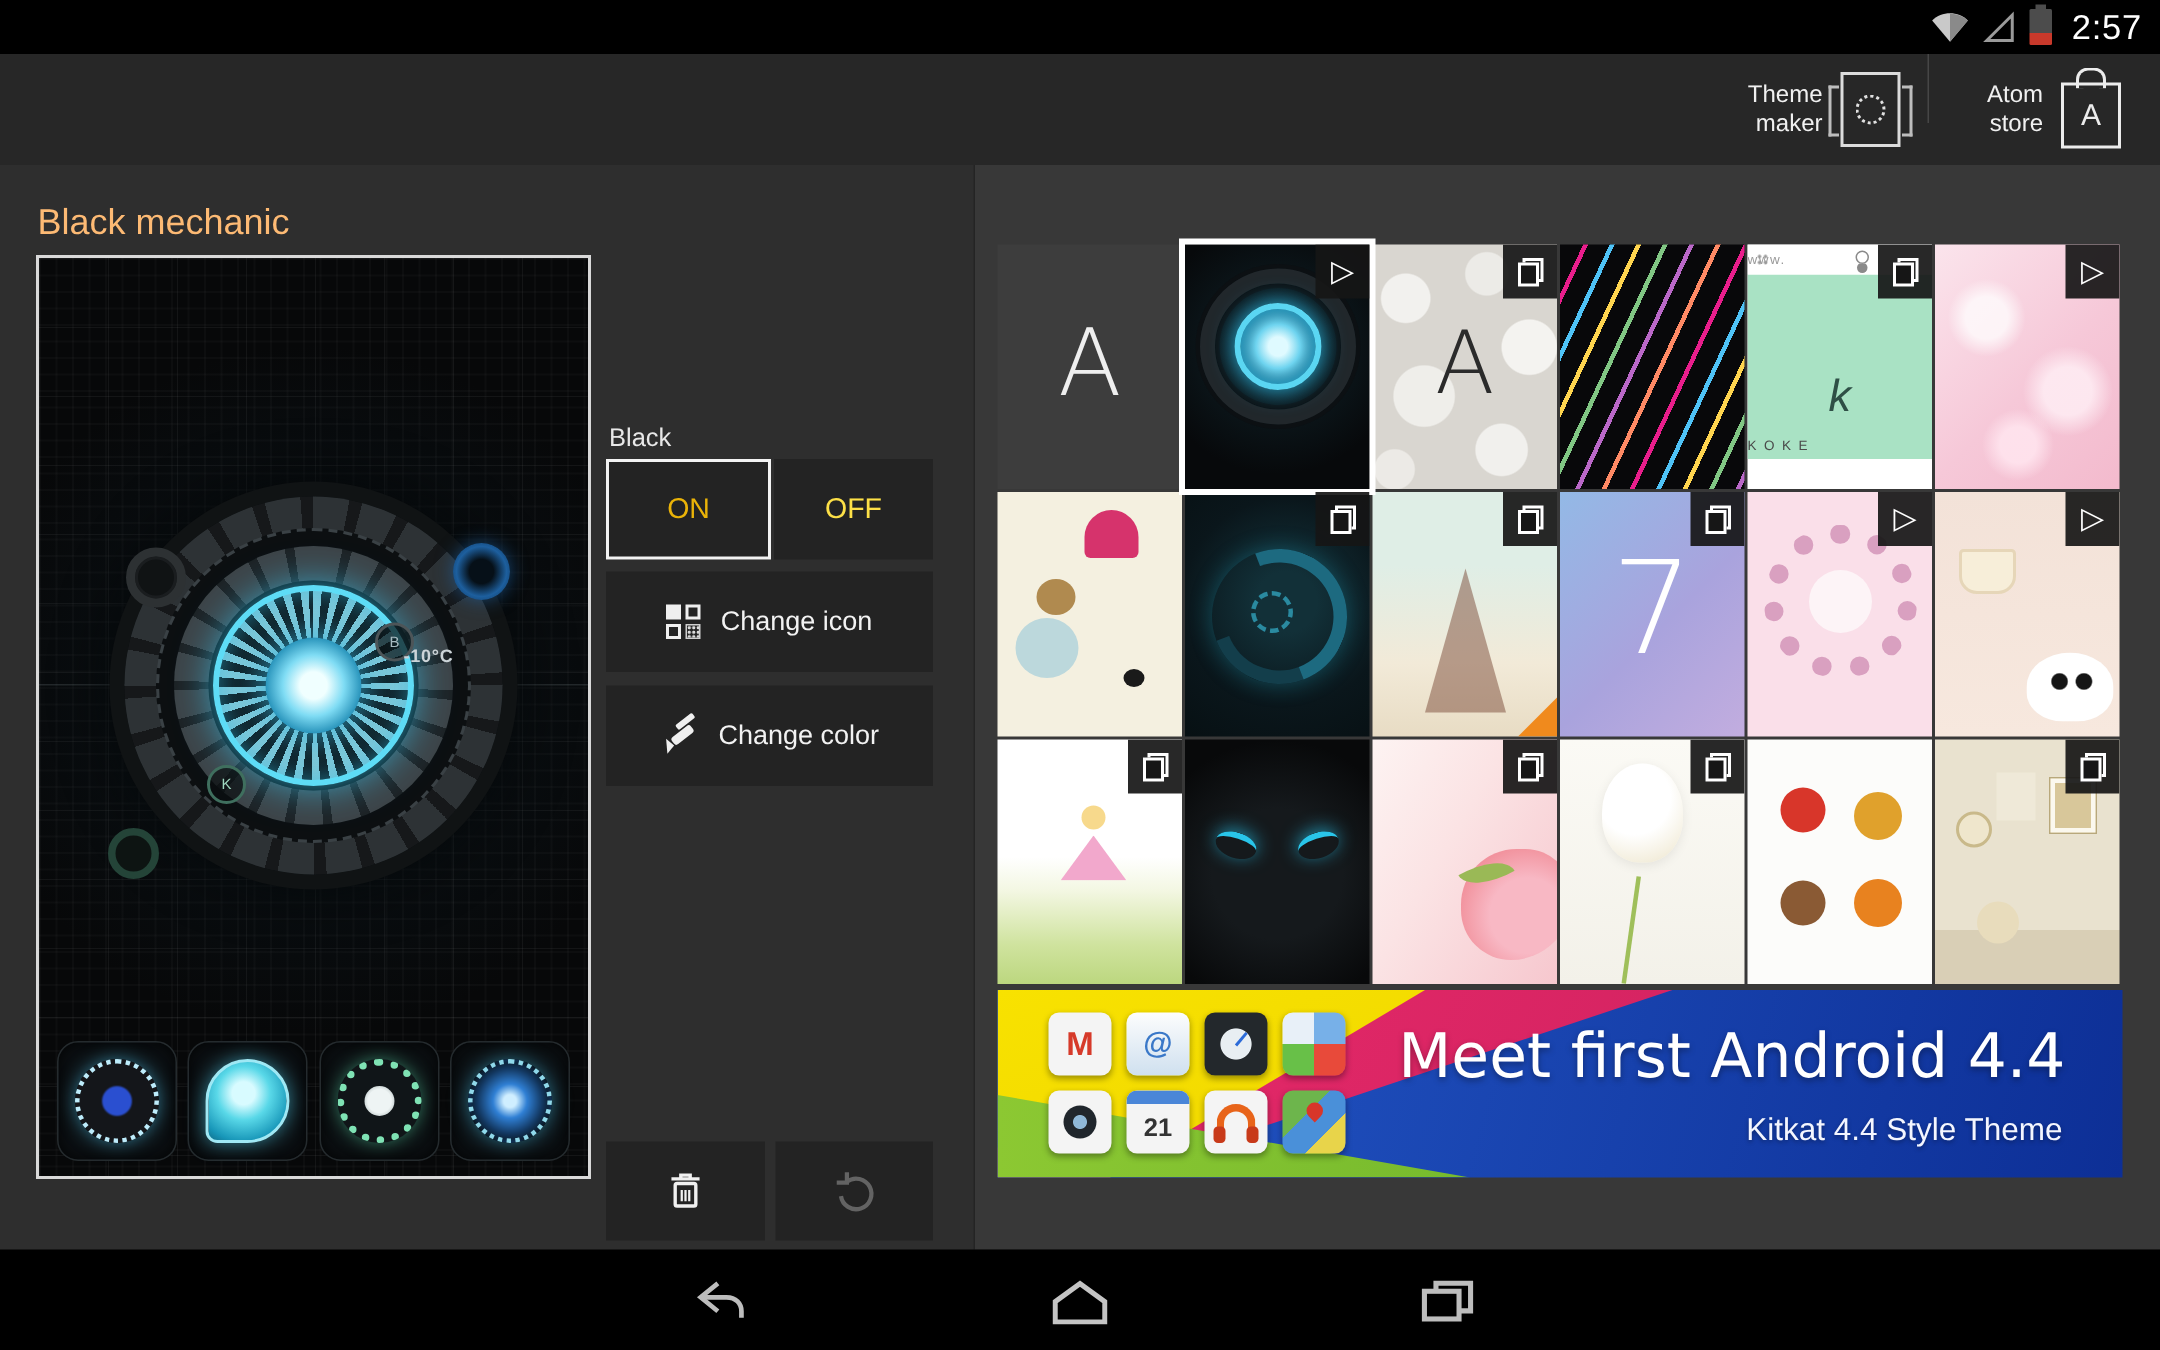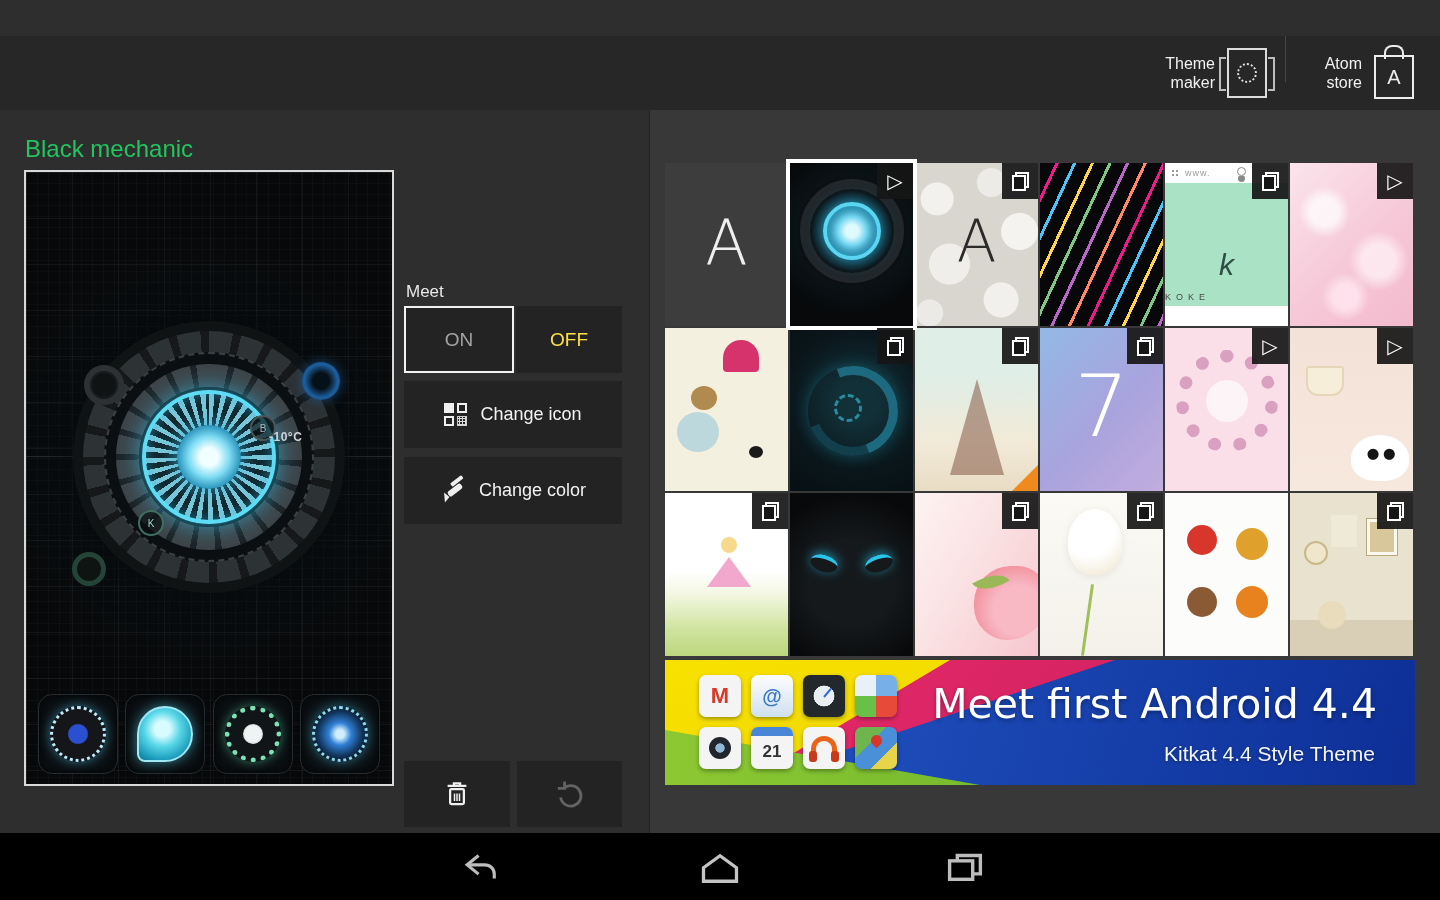--- a/index.html
+++ b/index.html
@@ -25,21 +25,21 @@
   .tm-icon::after{right:-10px;border-left:none;}
   .tm-dots{width:16px;height:16px;border:2px dotted #e0e0e0;border-radius:50%;}
   .as-icon{position:relative;width:36px;height:40px;border:2px solid #ececec;margin-top:8px;display:flex;align-items:center;justify-content:center;}
   .as-icon::before{content:"";position:absolute;top:-12px;left:8px;width:16px;height:12px;border:2px solid #ececec;border-bottom:none;border-radius:8px 8px 0 0;}
   .as-letter{color:#ececec;font-size:20px;}
 
   
   .left-panel{position:absolute;left:0;top:110px;width:650px;height:723px;background:#2e2e2e;border-right:1px solid #242424;box-sizing:border-box;}
   .right-panel{position:absolute;left:650px;top:110px;width:790px;height:723px;background:#383838;}
 
-  .theme-name{position:absolute;left:25px;top:25px;font-size:24px;color:#22c55e;}
+  .theme-name{position:absolute;left:25px;top:25px;font-size:24px;color:#fdba74;}
 
   
   .preview{position:absolute;left:24px;top:60px;width:366px;height:612px;background:#070809;border:2px solid #d9d9d9;overflow:hidden;}
   .preview-bg{position:absolute;inset:0;background-image:
      radial-gradient(circle at 50% 47%,rgba(45,100,125,.28) 0 80px,rgba(20,45,60,.12) 150px,transparent 230px),
      linear-gradient(rgba(255,255,255,.05) 1px,transparent 1px),
      linear-gradient(90deg,rgba(255,255,255,.05) 1px,transparent 1px),
      linear-gradient(rgba(255,255,255,.025) 1px,transparent 1px),
      linear-gradient(90deg,rgba(255,255,255,.025) 1px,transparent 1px);
      background-size:auto,46px 46px,46px 46px,11px 11px,11px 11px;}
@@ -67,21 +67,21 @@
   .di-chat .inner{background:radial-gradient(circle at 45% 40%,#d8fbff 0 18%,#59d8e8 42%,#1796b8 76%,#0c5a74);border:2px solid #9fe8f4;border-radius:50% 50% 50% 14%;box-shadow:0 0 13px rgba(80,210,240,.6);}
   .di-ring .inner{background:#101518;border:5px dotted #7fe2b4;box-shadow:0 0 11px rgba(90,220,170,.5);}
   .di-ring .inner::after{content:"";position:absolute;left:50%;top:50%;transform:translate(-50%,-50%);width:20px;height:20px;border-radius:50%;background:radial-gradient(circle,#eef4f4 0 55%,#9aa8a8);}
   .di-cam .inner{background:radial-gradient(circle,#cfeeff 0 12%,#2f7fd4 32%,#12365e 62%,#0a1a28 78%);border:3px dotted #8fd8ea;box-shadow:0 0 13px rgba(70,190,230,.55);}
 
   
   .controls{position:absolute;left:404px;top:110px;width:218px;height:723px;}
   .live-label{position:absolute;left:2px;top:62px;color:#e8e8e8;font-size:17px;}
   .seg{position:absolute;left:0;top:86px;width:218px;height:67px;display:flex;}
   .seg-btn{flex:1;background:#232323;display:flex;align-items:center;justify-content:center;font-size:19px;cursor:pointer;box-sizing:border-box;}
-  .seg-on{border:2px solid #f2f2f2;color:#a3a3a3;}
+  .seg-on{border:2px solid #f2f2f2;color:#eab308;}
   .seg-off{color:#fde047;margin-left:2px;}
   .ctl-btn{position:absolute;left:0;width:218px;height:67px;background:#232323;display:flex;align-items:center;justify-content:center;gap:13px;color:#f2f2f2;font-size:18px;cursor:pointer;}
   .btn-change-icon{top:161px;}
   .btn-change-color{top:237px;}
   .grid-glyph{position:relative;width:23px;height:23px;}
   .grid-glyph span{position:absolute;width:10px;height:10px;box-sizing:border-box;}
   .q-tl{left:0;top:0;background:#efefef;}
   .q-tr{right:0;top:0;border:2px solid #efefef;}
   .q-bl{left:0;bottom:0;border:2px solid #efefef;}
   .q-br{right:0;bottom:0;border:1px solid #cfcfcf;background-image:radial-gradient(#dcdcdc 1px,transparent 1.3px);background-size:3px 3px;}
@@ -95,21 +95,21 @@
   
   .theme-grid{position:absolute;left:15px;top:53px;display:grid;grid-template-columns:repeat(6,123px);grid-template-rows:repeat(3,163px);gap:2px;}
   .tile{position:relative;width:123px;height:163px;overflow:hidden;background:#222;cursor:pointer;}
   .tile.selected{outline:4px solid #fff;z-index:2;}
   .tile-badge{position:absolute;top:0;right:0;width:36px;height:36px;background:rgba(22,22,22,.92);display:flex;align-items:center;justify-content:center;z-index:3;}
   .badge-play{color:#fff;font-size:20px;line-height:1;}
   .icon-copy{position:relative;width:17px;height:19px;}
   .icon-copy::before{content:"";position:absolute;top:0;right:0;width:10px;height:12px;border:2px solid #fff;}
   .icon-copy::after{content:"";position:absolute;bottom:0;left:0;width:10px;height:12px;border:2px solid #fff;background:#161616;}
   .tile-letter{position:absolute;left:0;right:0;top:50%;transform:translateY(-54%);text-align:center;font-family:"DejaVu Sans",sans-serif;}
-  .tile-topbar{position:absolute;left:0;top:0;right:0;height:20px;background:#fff;color:#9a9a9a;font-size:9px;letter-spacing:1px;line-height:20px;padding-left:20px;z-index:2;}
+  .tile-topbar{position:absolute;left:0;top:0;right:0;height:20px;background:#fff;color:#9a9a9a;font-size:9px;letter-spacing:1px;line-height:20px;z-index:2;}
   .tile-topbar::before{content:"";position:absolute;left:6px;top:6px;width:8px;height:8px;background-image:radial-gradient(#9a9a9a 1px,transparent 1.2px);background-size:4px 4px;}
   .tile-topbar::after{content:"";position:absolute;right:42px;top:4px;width:7px;height:7px;border:1.5px solid #8a8a8a;border-radius:50%;box-shadow:0 7px 0 -1px #8a8a8a;}
   .tile-mid{position:absolute;left:0;right:0;top:52%;text-align:center;font-size:30px;font-style:italic;color:#2f4f46;z-index:2;}
   .tile-sub{position:absolute;left:0;right:0;bottom:24px;text-align:left;font-size:9px;letter-spacing:5px;color:#4a4a4a;z-index:2;}
 
   .tile--atom-dark{background:#3d3d3d;}
   .tile--atom-dark .tile-letter{font-size:62px;color:#efefef;font-weight:200;}
   .tile--black-mechanic{background:radial-gradient(circle at 50% 42%,#1b4a5c 0 7%,#123340 14%,#0c181d 34%,#07090b 75%);}
   .tile--black-mechanic::before{content:"";position:absolute;left:50%;top:42%;transform:translate(-50%,-50%);width:84px;height:84px;border-radius:50%;border:10px solid #21272b;box-shadow:0 0 0 3px #0c1013,inset 0 0 0 3px #0c1013;}
   .tile--black-mechanic::after{content:"";position:absolute;left:50%;top:42%;transform:translate(-50%,-50%);width:50px;height:50px;border-radius:50%;border:4px solid #5ad6f2;background:radial-gradient(circle,#dffaff 0 18%,#6fd4ef 42%,#17607e 76%,#0a2530);box-shadow:0 0 16px #2db4dc,inset 0 0 10px #2db4dc;}
@@ -194,20 +194,31 @@
   .nav-btn{position:absolute;top:0;width:90px;height:67px;display:flex;align-items:center;justify-content:center;cursor:pointer;}
   .nav-back{left:435px;}
   .nav-home{left:675px;}
   .nav-recents{left:920px;}
 </style>
 </head>
 <body>
 
 <div class="stage">
 
+  <div class="statusbar">
+    <svg width="26" height="24" viewBox="0 0 24 22">
+      <path d="M1 7 C7 1 17 1 23 7 L12 20 Z" fill="#c9c9c9"></path>
+      <path d="M12 20 L23 7 C20 4.2 16.2 2.8 12 2.8 Z" fill="#8a8a8a"></path>
+    </svg>
+    <svg width="22" height="24" viewBox="0 0 22 22">
+      <path d="M2.5 20 L19.5 20 L19.5 3 Z" fill="none" stroke="#9a9a9a" stroke-width="2"></path>
+    </svg>
+    <div class="sb-batt"></div>
+    <span class="sb-time">2:57</span>
+  </div>
 
   <div class="header">
     <div class="header-actions">
       <div class="h-btn">
         <span class="h-btn-label">Theme
 maker</span>
         <span class="tm-icon">
             <span class="tm-dots"></span>
           </span>
       </div>
@@ -252,21 +263,21 @@
         <div class="dock-icon di-ring">
             <span class="inner"></span>
           </div>
         <div class="dock-icon di-cam">
             <span class="inner"></span>
           </div>
       </div>
     </div>
 
     <div class="controls">
-      <div class="live-label">Meet</div>
+      <div class="live-label">Black</div>
       <div class="seg">
         <div class="seg-btn seg-on">ON</div>
         <div class="seg-btn seg-off">OFF</div>
       </div>
       <div class="ctl-btn btn-change-color">
         <span class="dropper"></span>
         <span>Change color</span>
       </div>
       <div class="ctl-btn btn-change-icon">
         <span class="grid-glyph">

